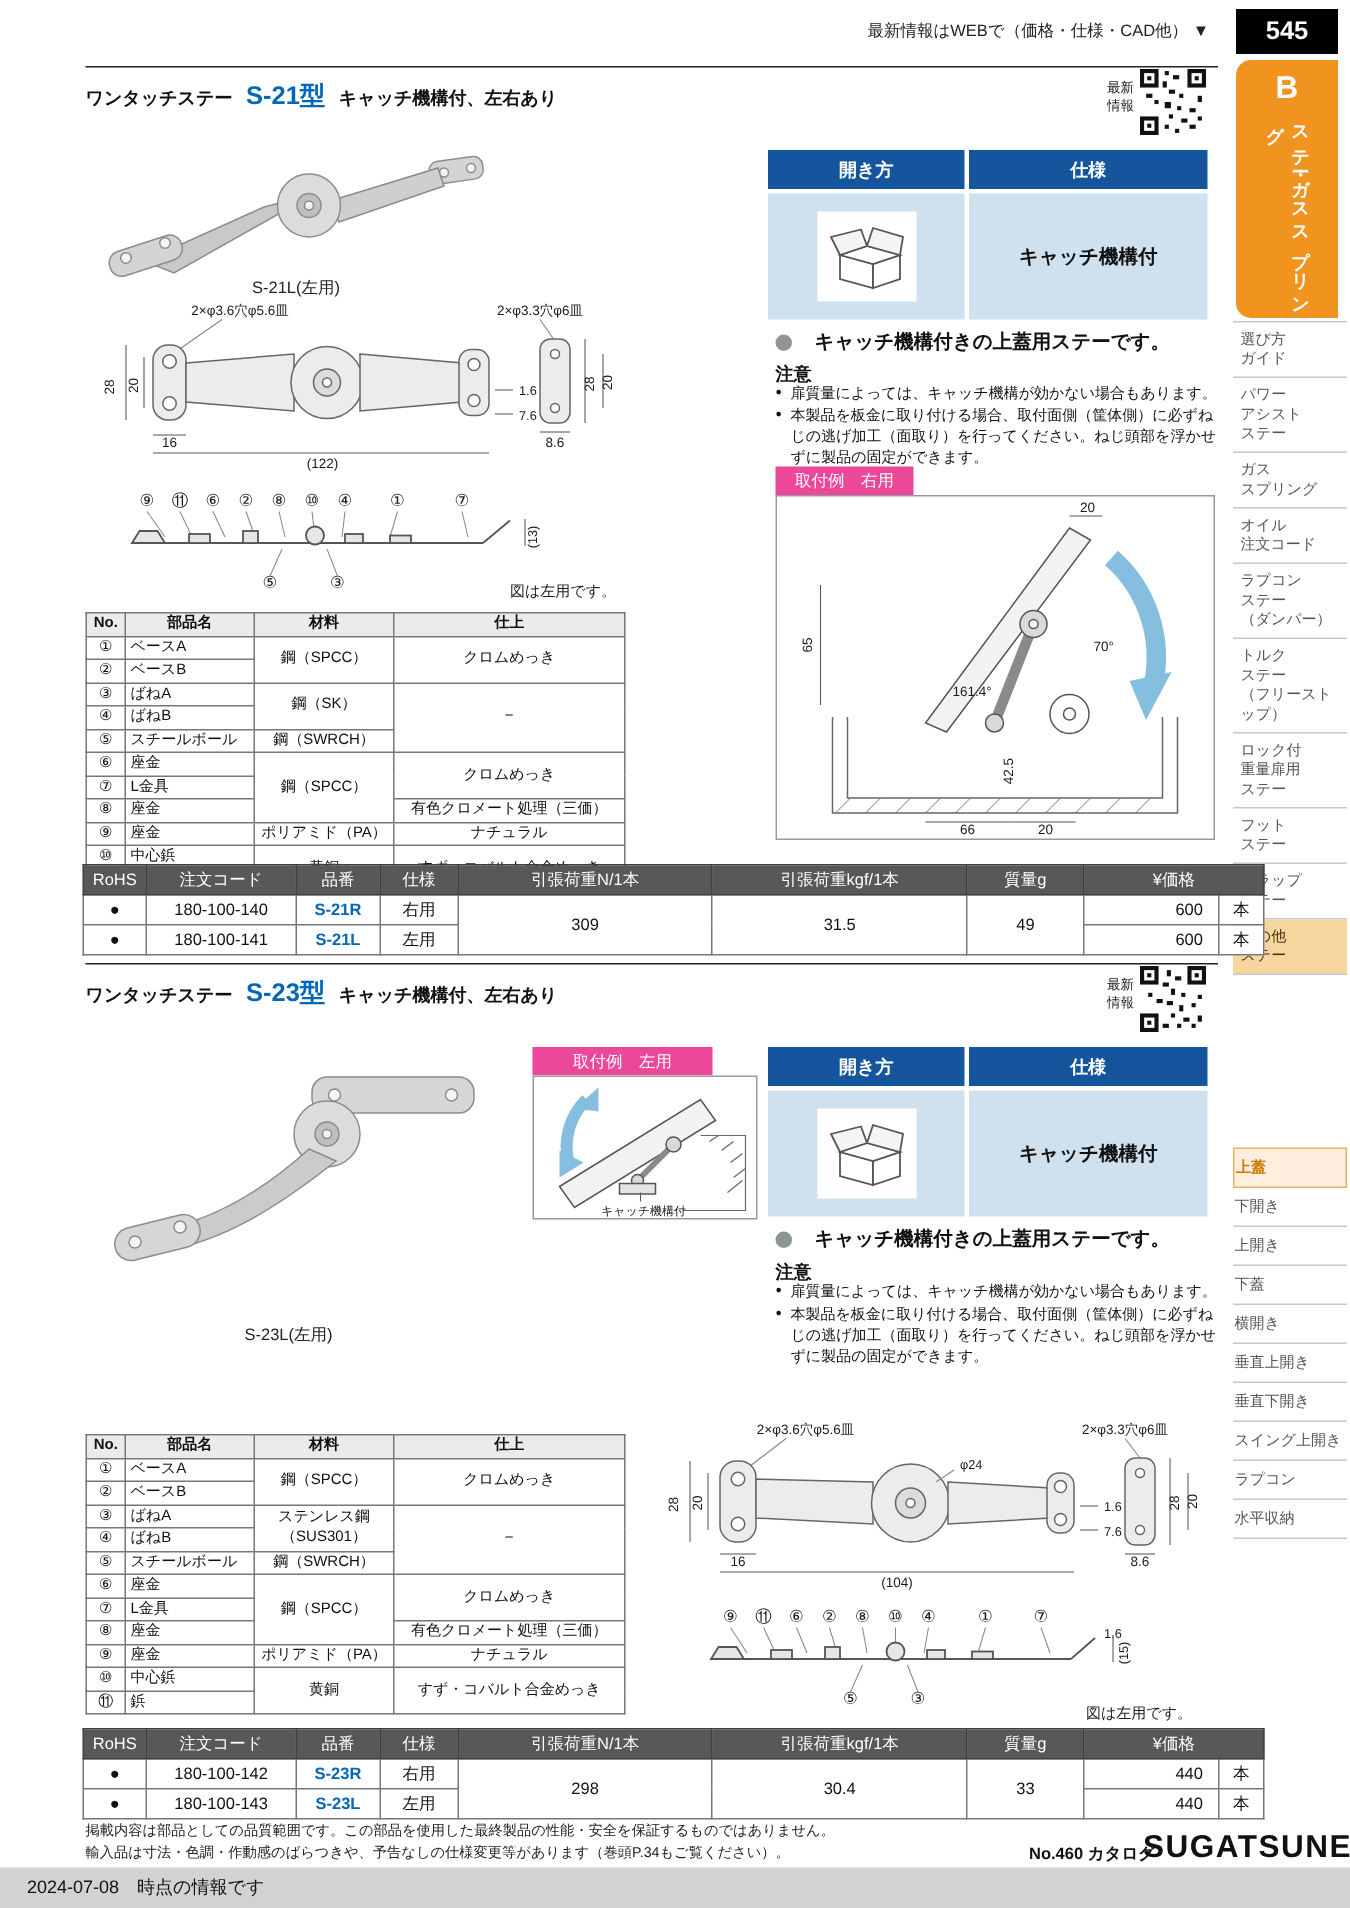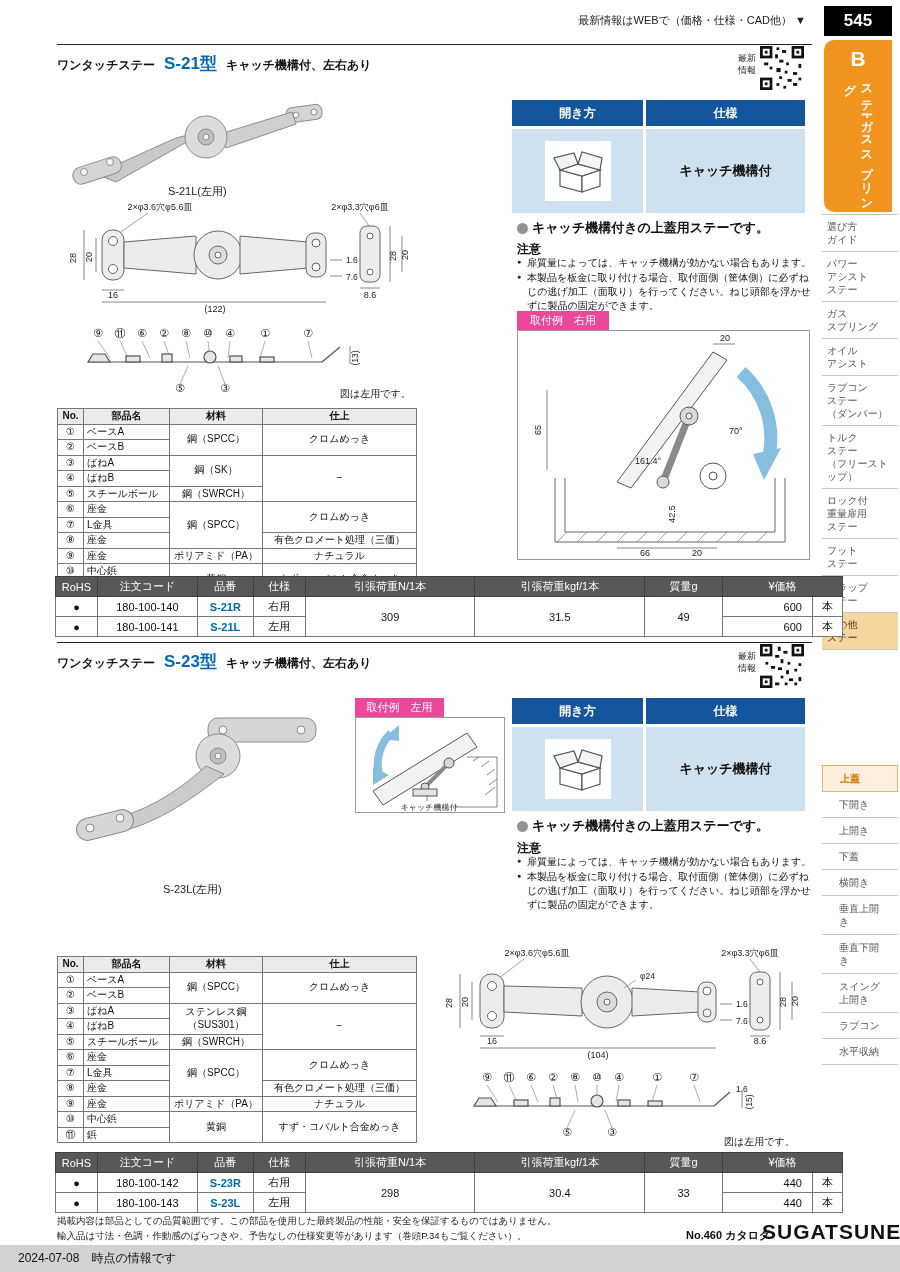--- a/index.html
+++ b/index.html
@@ -10,35 +10,35 @@
   .hr{position:absolute;left:57px;width:755px;border-top:1.5px solid #222}
   .top-note{position:absolute;top:13px;right:94px;font-size:11px;color:#222;cursor:pointer}
   .page-badge{position:absolute;left:824px;top:6px;width:68px;height:30px;background:#000;color:#fff;font-weight:bold;font-size:17px;display:flex;align-items:center;justify-content:center}
   .index-tab{position:absolute;left:824px;top:40px;width:68px;height:172px;background:#f0931f;color:#fff;border-radius:10px 0 0 10px;display:flex;flex-direction:column;align-items:center;padding-top:7px}
   .index-letter{font-size:21px;font-weight:bold}
   .index-label{writing-mode:vertical-rl;font-size:12px;font-weight:bold;letter-spacing:2px;margin-top:5px}
   .nav{position:absolute;left:822px;width:76px}
   .nav-item{border-bottom:1px solid #c8c8c8;padding:5px 5px;font-size:10px;color:#555;line-height:1.3;cursor:pointer}
   .nav-main .nav-item:first-child{border-top:1px solid #c8c8c8}
   .nav-item.sel{background:#f6d69e;color:#43310f}
-  .nav-sub .nav-item{padding:6px 17px}
+  .nav-sub .nav-item{padding:6px 1px}
   .nav-sub .nav-item.selsub{background:#fdeedd;color:#cf7800;border:1px solid #e8b269;font-weight:bold}
   .sec-title{position:absolute;left:57px;display:flex;align-items:baseline;gap:9px;white-space:nowrap}
   .t-main{font-size:12px;font-weight:bold}
   .t-model{font-size:17px;font-weight:bold;color:#0068b7}
   .t-sub{font-size:12px;font-weight:bold}
   .qr-wrap{position:absolute;display:flex;gap:4px;align-items:flex-start}
   .qr-label{font-size:9px;color:#222;text-align:right;line-height:1.35;padding-top:6px}
   .caption{position:absolute;font-size:11px;color:#222}
   .spec-panel{position:absolute;left:512px;width:293px;display:grid;grid-template-columns:131px 1fr;grid-template-rows:26px 84px;gap:3px}
   .sp-h{background:#15559d;color:#fff;font-size:12px;font-weight:bold;display:flex;align-items:center;justify-content:center}
   .sp-b{background:#cfe0ef;display:flex;align-items:center;justify-content:center}
   .icon-tile{width:66px;height:60px;background:#fff;display:flex;align-items:center;justify-content:center}
   .sp-val{font-size:13px;font-weight:bold}
-  .feature{position:absolute;left:517px;display:flex;align-items:center;gap:4px;font-size:13px;font-weight:bold}
+  .feature{position:absolute;left:517px;display:flex;align-items:center;gap:15px;font-size:13px;font-weight:bold}
   .fdot{width:11px;height:11px;border-radius:50%;background:#8f9597;flex:none}
   .note-title{position:absolute;left:517px;font-size:12px;font-weight:bold}
   .notes{position:absolute;left:517px;width:296px;font-size:10px;line-height:1.4;color:#111}
   .note-li{padding-left:10px;position:relative;margin-bottom:1px}
   .note-li::before{content:"●";position:absolute;left:0;top:1px;font-size:7px}
   .mount-label{position:absolute;background:#ec4899;color:#fff;font-size:11px;display:flex;align-items:center;justify-content:center}
   .mount-box{position:absolute;border:1px solid #999;background:#fff}
   table{border-collapse:collapse}
   .parts{position:absolute;font-size:10px;background:#fff}
   .parts th,.parts td{border:1px solid #777;padding:1px 3px;text-align:center;line-height:1.25}
@@ -70,21 +70,21 @@
 
   <div class="nav nav-main" style="top:214px">
     <div class="nav-item"><span class="pre">選び方
 ガイド</span></div>
     <div class="nav-item"><span class="pre">パワー
 アシスト
 ステー</span></div>
     <div class="nav-item"><span class="pre">ガス
 スプリング</span></div>
     <div class="nav-item"><span class="pre">オイル
-アシスト</span></div>
+注文コード</span></div>
     <div class="nav-item"><span class="pre">ラプコン
 ステー
 （ダンパー）</span></div>
     <div class="nav-item"><span class="pre">トルク
 ステー
 （フリーストップ）</span></div>
     <div class="nav-item"><span class="pre">ロック付
 重量扉用
 ステー</span></div>
     <div class="nav-item"><span class="pre">フット
@@ -469,21 +469,21 @@
         <circle cx="160" cy="60" r="8" fill="#bfbfbf"></circle>
         <circle cx="160" cy="60" r="3" fill="#f2f2f2"></circle>
       <path d="M148,70 C115,100 85,115 58,122 L50,138 C92,132 132,105 166,78 Z" fill="#cbcbcb"></path>
       <rect x="18" y="118" width="58" height="22" rx="11" fill="#d6d6d6" transform="rotate(-14 47 129)"></rect>
       <circle cx="32" cy="132" r="4" fill="#f5f5f5"></circle>
         <circle cx="62" cy="122" r="4" fill="#f5f5f5"></circle>
     </g>
   </svg>
   <div class="caption" style="left:163px;top:882px">S-23L(左用)</div>
 
-  <div class="mount-label" style="left:355px;top:698px;width:89px;height:19px">取付例　左用</div>
+  <div class="mount-label" style="left:355px;top:698px;width:120px;height:19px">取付例　左用</div>
   <div class="mount-box" style="left:355px;top:717px;width:150px;height:96px"></div>
   <svg class="abs" style="left:355px;top:717px" width="150" height="96" viewBox="0 0 150 96">
     <polygon points="18,74 112,16 122,30 28,88" fill="#f2f2f2" stroke="#555"></polygon>
     <g stroke="#666" stroke-width="0.8" fill="none">
       <path d="M112,40 L142,40 L142,90 L100,90"></path>
       <path d="M118,44 L124,40 M126,50 L134,44 M132,58 L140,52 M134,68 L142,62 M130,78 L140,70"></path>
     </g>
     <g>
       <line x1="70" y1="70" x2="94" y2="46" stroke="#8a8a8a" stroke-width="4"></line>
       <circle cx="94" cy="46" r="5" fill="#d9d9d9" stroke="#555"></circle>

